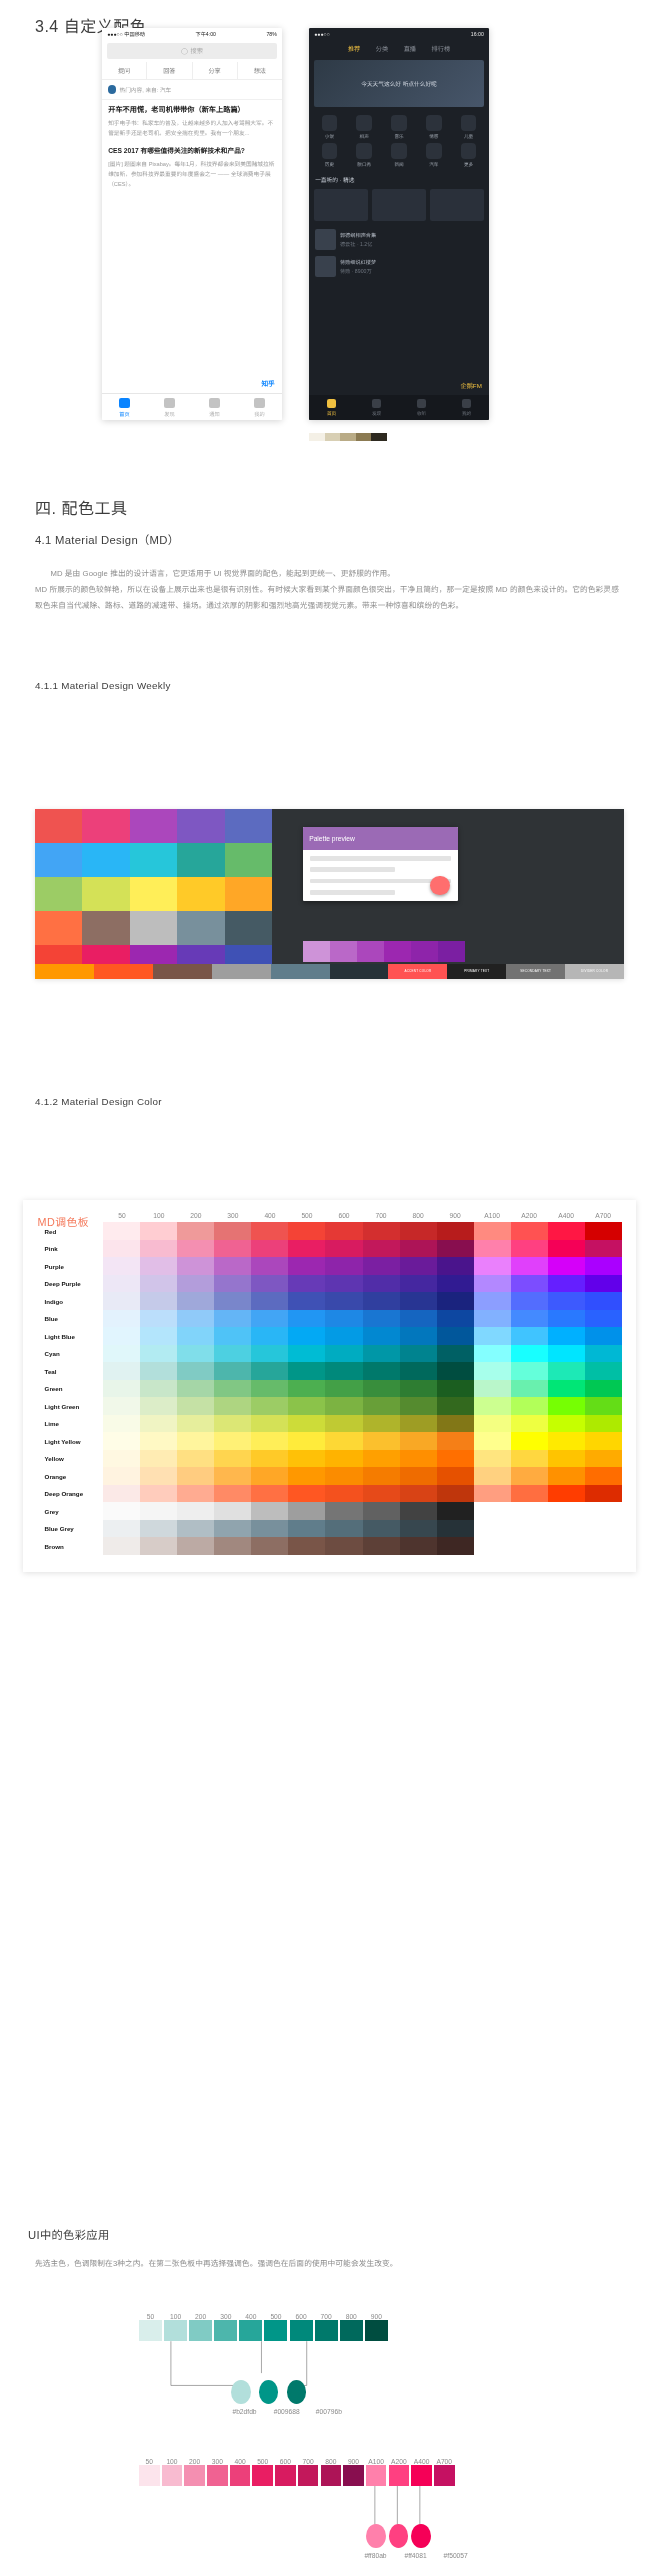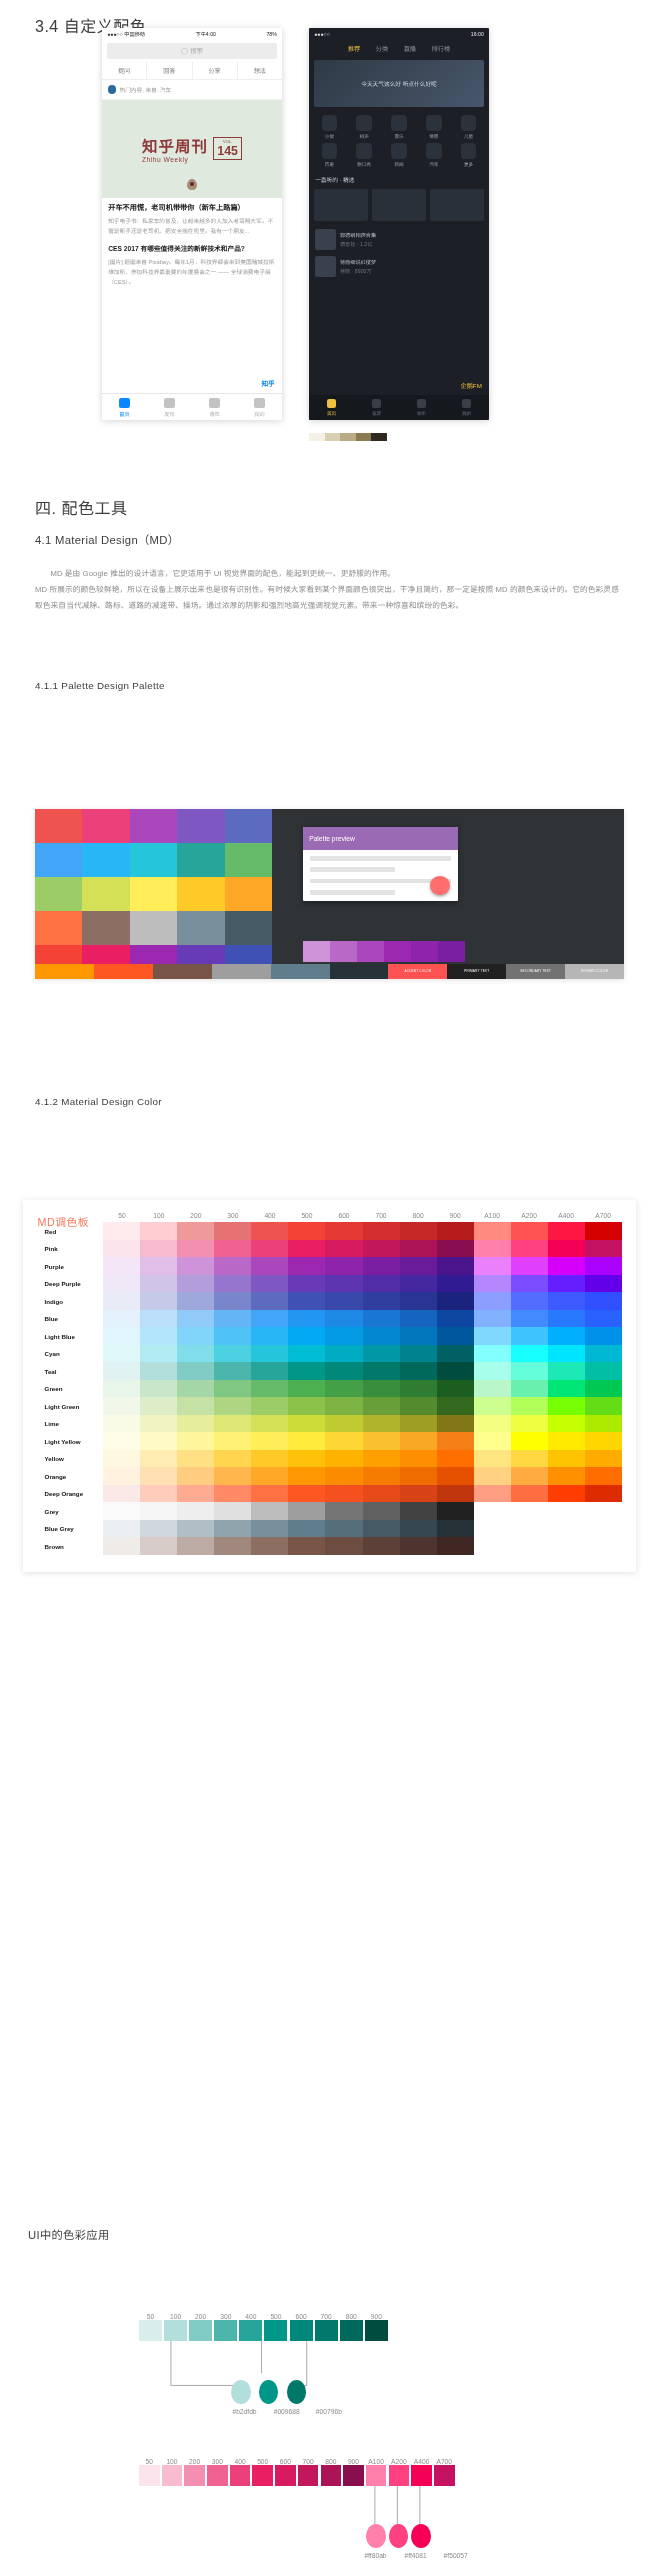--- a/index.html
+++ b/index.html
@@ -150,31 +150,20 @@
       <div class="zhnav">
         <div>提问</div>
         <div>回答</div>
         <div>分享</div>
         <div>想法</div>
       </div>
       <div class="srcline">
         <span class="srcdot"></span>
         <span>热门内容, 来自: 汽车</span>
       </div>
-      <div class="hero">
-        <div>
-          <div class="t1">知乎周刊</div>
-          <div style="font-size:6.7px;color:#8e3a3a;letter-spacing:0.5px;">Zhihu Weekly</div>
-        </div>
-        <div class="vol">
-          <i>VOL.</i>
-          <b>145</b>
-        </div>
-        <div class="pin"></div>
-      </div>
       <div class="artT">开车不用慌，老司机带带你（新车上路篇）</div>
       <div class="artB">知乎电子书：私家车的普及，让越来越多的人加入考驾照大军。不管是新手还是老司机，把安全揣在兜里。我有一个朋友...</div>
       <div class="artT2">CES 2017 有哪些值得关注的新鲜技术和产品?</div>
       <div class="artB">[图片] 题图来自 Pixabay。每年1月，科技界都会来到美国赌城拉斯维加斯，参加科技界最重要的年度盛会之一 —— 全球消费电子展（CES）。</div>
       <div class="zhBrand">知乎</div>
       <div class="tabbar">
         <div class="on"><div class="ic"></div><span>首页</span></div>
         <div><div class="ic"></div><span>发现</span></div>
         <div><div class="ic"></div><span>通知</span></div>
         <div><div class="ic"></div><span>我的</span></div>
@@ -250,21 +239,21 @@
   </div>
   <div class="blk pad" style="top:531px;">
     <h2 class="sub">4.1  Material Design（MD）</h2>
   </div>
   <div class="blk pad" style="top:566px;">
     <p class="body ind">MD 是由 Google 推出的设计语言，它更适用于 UI 视觉界面的配色，能起到更统一、更舒服的作用。</p>
     <p class="body">MD 所展示的颜色较鲜艳，所以在设备上展示出来也是很有识别性。有时候大家看到某个界面颜色很突出，干净且简约，那一定是按照 MD 的颜色来设计的。它的色彩灵感取色来自当代减除、路标、道路的减速带、操场。通过浓厚的阴影和强烈地高光强调视觉元素。带来一种惊喜和缤纷的色彩。</p>
   </div>
 
   <div class="blk pad" style="top:680px;">
-    <h3 class="subsub">4.1.1 Palette Design Palette</h3>
+    <h3 class="subsub">4.1.1 Material Design Weekly</h3>
   </div>
 
   <div class="blk" style="top:809px;">
     <div class="mdp">
       <div class="mdpL" id="mdpLeft">
           <div style="background: rgb(239, 83, 80);"></div>
           <div style="background: rgb(236, 64, 122);"></div>
           <div style="background: rgb(171, 71, 188);"></div>
           <div style="background: rgb(126, 87, 194);"></div>
           <div style="background: rgb(92, 107, 192);"></div>
@@ -631,20 +620,21 @@
           <div class="sw" style="background: transparent;"></div>
           <div class="sw" style="background: transparent;"></div>
         </div>
     </div>
   </div>
 
   <div class="blk pad" style="top:2226px;padding-left:28px;">
     <h2 class="sub">UI中的色彩应用</h2>
   </div>
   <div class="blk pad" style="top:2256px;">
+    <p class="body">先选主色，色调限制在3种之内。在第二张色板中再选择强调色。强调色在后面的使用中可能会发生改变。</p>
   </div>
 
   <div class="blk" style="top:2313px;">
     <div style="margin-left:139px;">
       <div class="scaleRow" id="tealLabels">
           <div class="lbl" style="width: 23px;">50</div>
           <div class="lbl" style="width: 23px;">100</div>
           <div class="lbl" style="width: 23px;">200</div>
           <div class="lbl" style="width: 23px;">300</div>
           <div class="lbl" style="width: 23px;">400</div>

